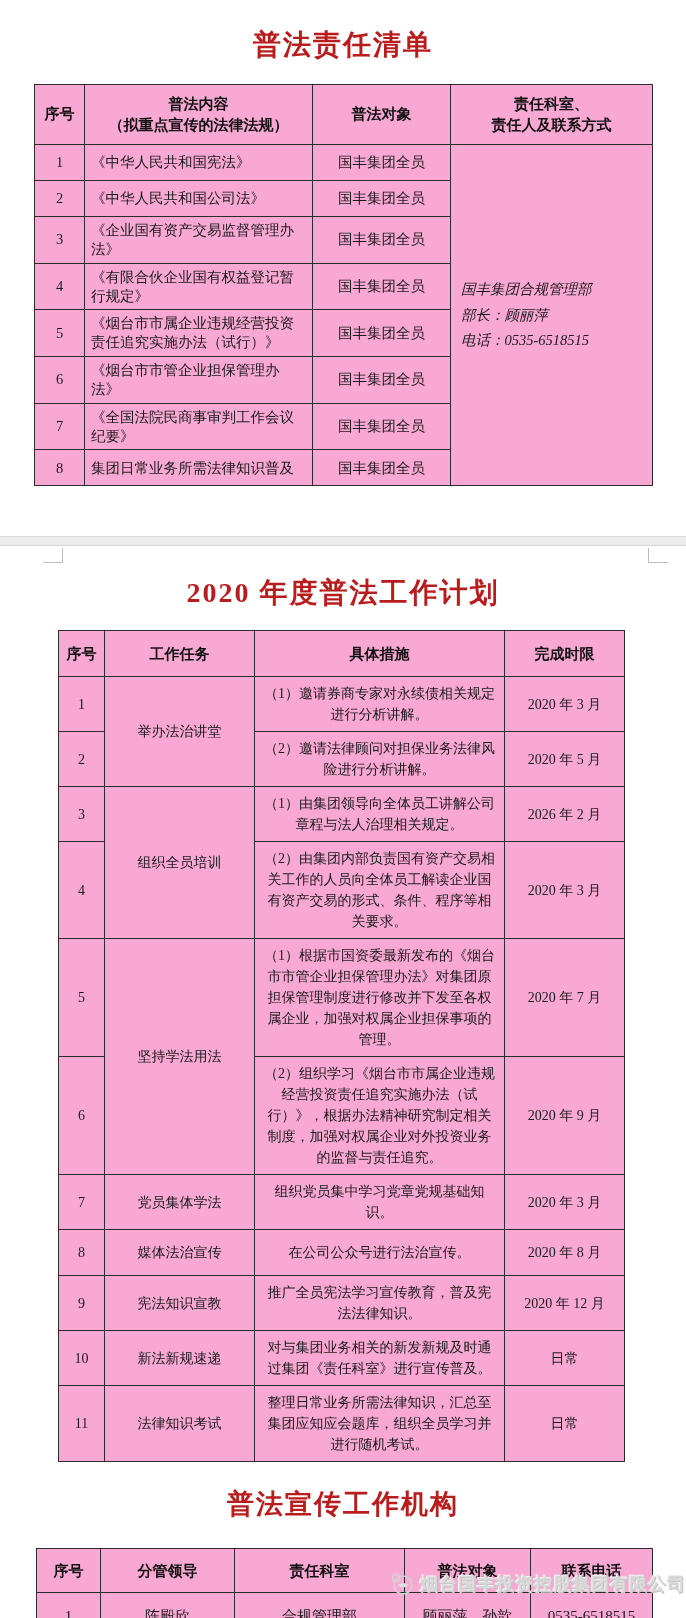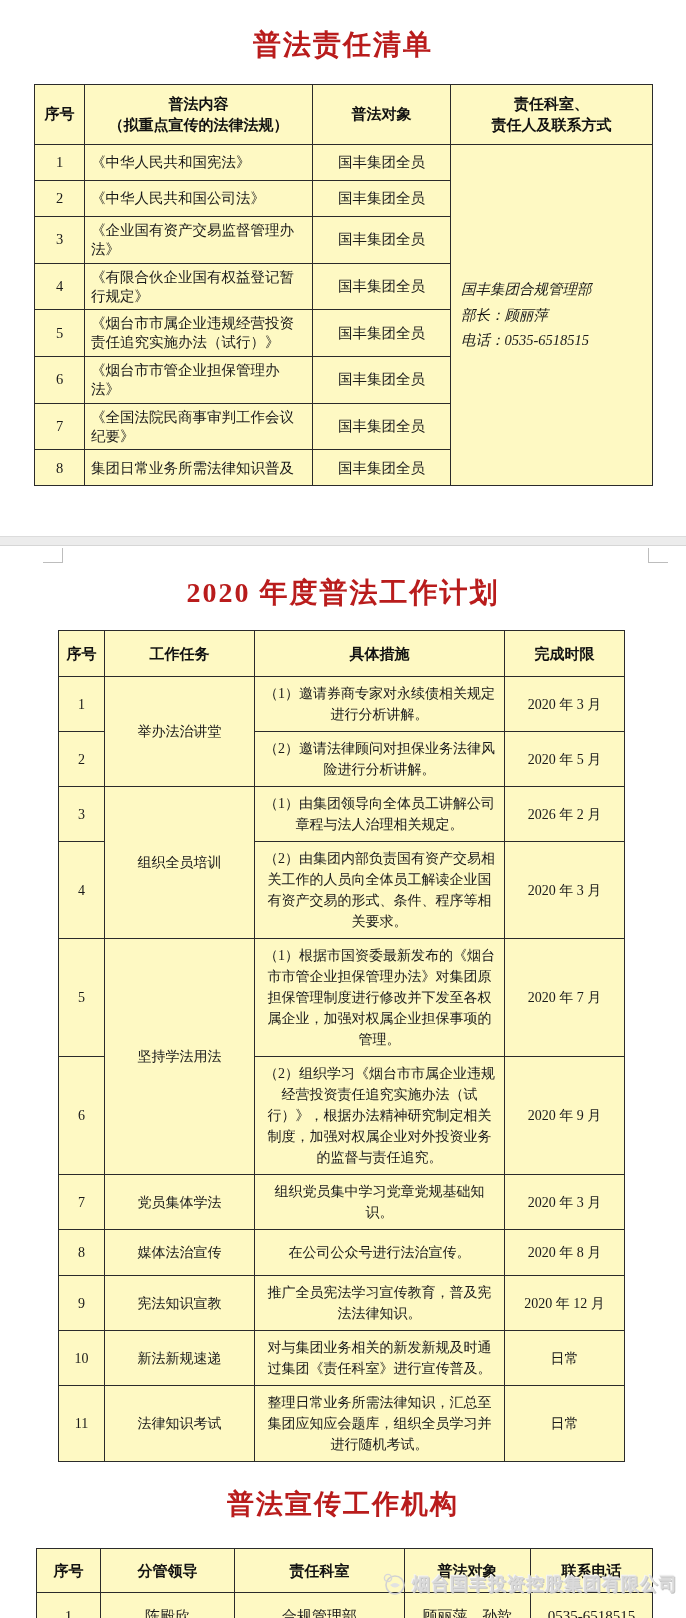--- a/index.html
+++ b/index.html
@@ -11,21 +11,21 @@
   }
   .doc-title {
     text-align:center; font-weight:bold; color:#b91c1c;
     font-family:"Liberation Serif","DejaVu Serif",serif;
     font-size:28px; letter-spacing:2px;
   }
   .title-1 { padding-top:26px; }
   .title-2 { margin-top:8px; }
   .title-3 { margin-top:24px; font-size:27px; }
 
-  table { border-collapse:collapse; table-layout:fixed; background:#fef9c3; }
+  table { border-collapse:collapse; table-layout:fixed; background:#f9a8d4; }
   td, th { border:1px solid #2b2b2b; vertical-align:middle; }
   table { border:1.5px solid #222; }
 
   th {
     font-family:"Liberation Sans","DejaVu Sans",sans-serif;
     font-weight:bold; font-size:15px; text-align:center; color:#111;
     line-height:1.35;
   }
 
   
@@ -53,21 +53,21 @@
   .t2 .c-no, .t2 .c-task, .t2 .c-deadline { text-align:center; }
   .t2 .c-measure { text-align:center; }
 
   
   .t3 { width:616px; margin:26px 0 0 36px; }
   .t3 th { height:44px; }
   .t3 td { font-size:15px; text-align:center; height:48px; padding:4px; }
 
   
   .footer-mark {
-    position:absolute; right:8px; top:1572px; width:320px;
+    position:absolute; right:0; top:1572px; width:320px;
     display:flex; align-items:center; justify-content:flex-end;
     color:#d6d6d6; pointer-events:none;
   }
   .footer-text {
     font-family:"Liberation Sans","DejaVu Sans",sans-serif;
     font-size:18px; font-weight:bold; letter-spacing:1px;
     color:#dadada; text-shadow:1px 1px 0 #c4c4c4, -1px -1px 0 #f5f5f5;
     white-space:nowrap;
   }
   .logo-svg { margin-right:5px; flex:0 0 auto; }

